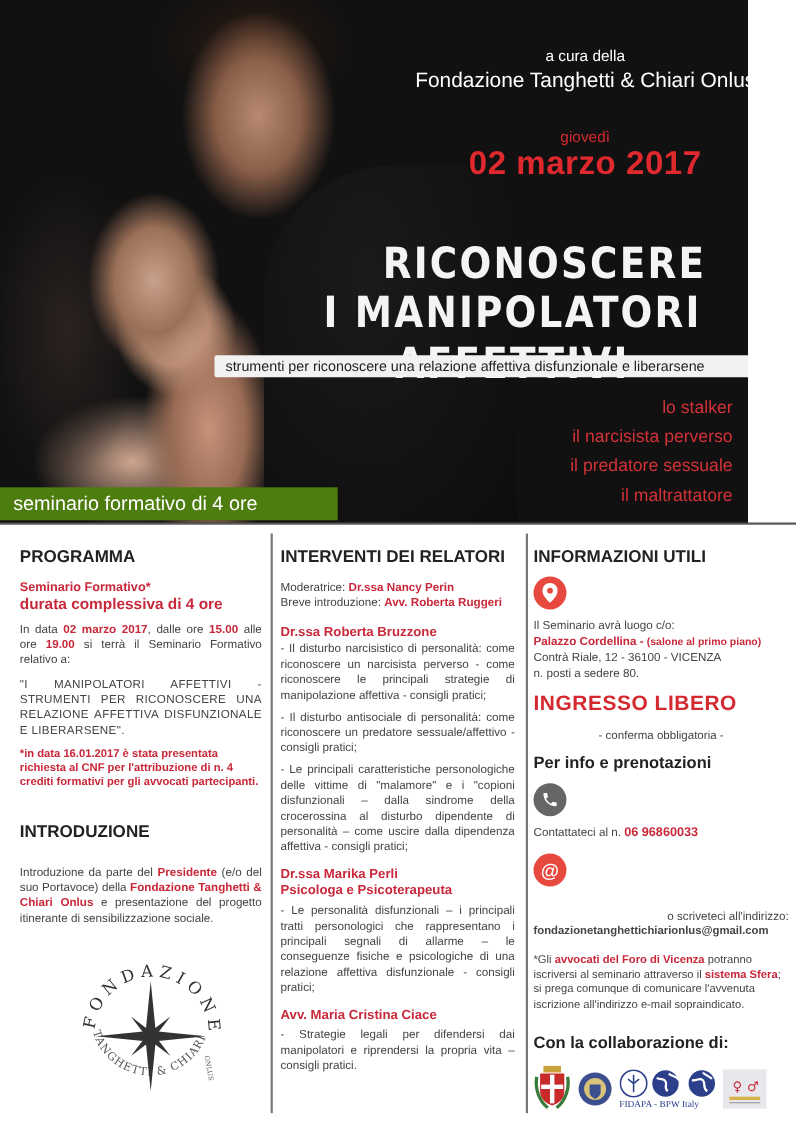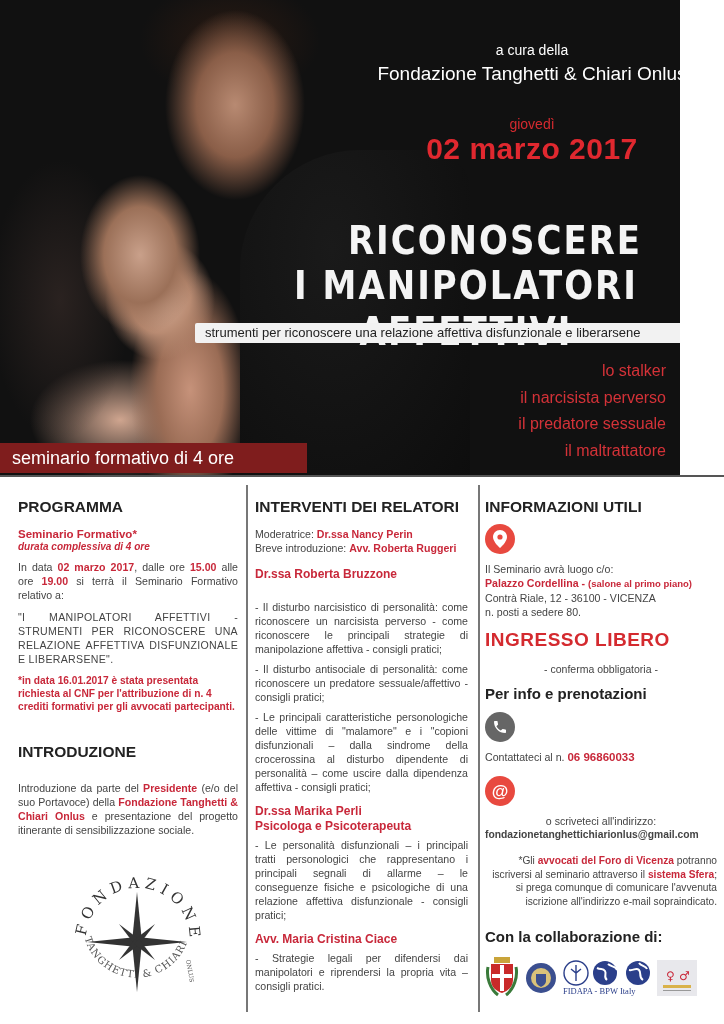--- a/index.html
+++ b/index.html
@@ -26,39 +26,39 @@
   .day { position: absolute; left: 340px; top: 116px; width: 384px; text-align: center; color: #d42a2f; font-size: 14px; }
   .date { position: absolute; left: 340px; top: 132px; width: 384px; text-align: center; color: #e0282f; font-size: 30px; font-weight: bold; letter-spacing: 0.5px; }
 
   .title1 { position: absolute; left: 330px; top: 220px; width: 330px; text-align: center; color: #f4f4f4; font-size: 34px; font-weight: bold; letter-spacing: 2px; transform: scaleY(1.15); font-family: "DejaVu Sans", sans-serif; }
   .title2 { position: absolute; left: 208px; top: 268px; width: 516px; text-align: center; color: #f4f4f4; font-size: 34px; font-weight: bold; letter-spacing: 2px; transform: scaleY(1.15); font-family: "DejaVu Sans", sans-serif; }
   .subtitle-bar { position: absolute; left: 195px; top: 323px; width: 529px; height: 20px; background: #f2f2f2; color: #222; font-size: 13px; line-height: 20px; padding-left: 10px; white-space: nowrap; overflow: hidden; border-radius: 2px 0 0 2px; }
 
   .types { position: absolute; right: 14px; top: 358px; text-align: right; }
   .types div { color: #d43238; font-size: 16px; line-height: 26.5px; }
 
-  .seminar-band { position: absolute; left: 0; top: 443px; width: 307px; height: 30px; background: #7f1d1d; color: #fff; font-size: 18px; line-height: 30px; padding-left: 12px; }
+  .seminar-band { position: absolute; left: 0; top: 443px; width: 307px; height: 30px; background: #4d7c0f; color: #fff; font-size: 18px; line-height: 30px; padding-left: 12px; }
   .hero-bottom-line { position: absolute; left: 0; top: 475px; width: 724px; height: 2px; background: #555; }
 
   
   .col { position: absolute; top: 484px; }
   .col1 { left: 18px; width: 220px; }
   .col2 { left: 255px; width: 213px; }
   .col3 { left: 485px; width: 232px; }
   .divider { position: absolute; top: 485px; width: 2px; height: 527px; background: #777; }
   .divider.d1 { left: 246px; }
   .divider.d2 { left: 478px; }
 
   .sec-h { font-size: 15.5px; font-weight: bold; color: #222; margin-top: 14px; }
   .redb { color: #c8283a; font-weight: bold; }
   .p { font-size: 10.6px; line-height: 14px; color: #444; text-align: justify; }
   .mt { margin-top: 8px; }
 
   .sem-title { font-size: 11.5px; font-weight: bold; color: #c8283a; margin-top: 12px; }
-  .sem-dur { font-size: 10px; font-weight: bold; color: #c8283a; margin-top: 1px; font-style: italic; }
+  .sem-dur { font-size: 14px; font-weight: bold; color: #c8283a; margin-top: 1px; }
   .quote { font-size: 10.6px; line-height: 14px; color: #444; letter-spacing: 0.3px; text-align: justify; }
   .note { font-size: 10.2px; line-height: 13px; color: #c8283a; font-weight: bold; margin-top: 8px; }
 
   .logo { position: absolute; left: 72px; top: 870px; width: 130px; height: 135px; }
 
   .speaker { font-size: 12px; font-weight: bold; color: #c8283a; line-height: 15px; margin-top: 10px; }
 
   .icon-circle { width: 30px; height: 30px; border-radius: 50%; display: flex; align-items: center; justify-content: center; margin-top: 8px; }
   .icon-red { background: #e8493f; }
   .icon-gray { background: #666; }
@@ -145,21 +145,21 @@
   <div class="p" style="margin-top:11px;text-align:left">
     <span>Moderatrice: </span><span class="redb">Dr.ssa Nancy Perin</span>
   </div>
   <div class="p" style="text-align:left">
     <span>Breve introduzione: </span><span class="redb">Avv. Roberta Ruggeri</span>
   </div>
 
   <div class="speaker" style="margin-top:12px">
     <div>Dr.ssa Roberta Bruzzone</div>
   </div>
-  <div class="p" style="margin-top:18px">- Il disturbo narcisistico di personalità: come riconoscere un narcisista perverso - come riconoscere le principali strategie di manipolazione affettiva - consigli pratici;</div>
+  <div class="p" style="margin-top:1px">- Il disturbo narcisistico di personalità: come riconoscere un narcisista perverso - come riconoscere le principali strategie di manipolazione affettiva - consigli pratici;</div>
   <div class="p" style="margin-top:6px">- Il disturbo antisociale di personalità: come riconoscere un predatore sessuale/affettivo - consigli pratici;</div>
   <div class="p" style="margin-top:6px">- Le principali caratteristiche personologiche delle vittime di "malamore" e i "copioni disfunzionali – dalla sindrome della crocerossina al disturbo dipendente di personalità – come uscire dalla dipendenza affettiva - consigli pratici;</div>
 
   <div class="speaker">
     <div>Dr.ssa Marika Perli</div>
     <div>Psicologa e Psicoterapeuta</div>
   </div>
   <div class="p" style="margin-top:4px">- Le personalità disfunzionali – i principali tratti personologici che rappresentano i principali segnali di allarme – le conseguenze fisiche e psicologiche di una relazione affettiva disfunzionale - consigli pratici;</div>
 
   <div class="speaker">
@@ -192,24 +192,24 @@
         <path fill="#fff" d="M6.6 10.8c1.4 2.8 3.8 5.1 6.6 6.6l2.2-2.2c.3-.3.7-.4 1-.2 1.1.4 2.3.6 3.6.6.6 0 1 .4 1 1V20c0 .6-.4 1-1 1C10.6 21 3 13.4 3 4c0-.6.4-1 1-1h3.5c.6 0 1 .4 1 1 0 1.3.2 2.5.6 3.6.1.3 0 .7-.2 1l-2.3 2.2z"></path>
       </svg>
   </div>
   <div class="p" style="margin-top:8px;text-align:left">
     <span>Contattateci al n. </span><span class="redb" style="font-size:11.5px">06 96860033</span>
   </div>
 
   <div class="icon-circle icon-red" style="margin-top:12px">
     <span style="color:#fff;font-size:17px;font-weight:bold;line-height:1">@</span>
   </div>
-  <div class="p" style="margin-top:8px;text-align:center">o scriveteci all'indirizzo:</div>
+  <div class="p" style="margin-top:20px;text-align:right">o scriveteci all'indirizzo:</div>
   <div class="p redb" style="text-align:left;font-size:10.3px">fondazionetanghettichiarionlus@gmail.com</div>
 
-  <div class="p" style="margin-top:12px;font-size:10.2px;line-height:13.5px;text-align:right">
+  <div class="p" style="margin-top:12px;font-size:10.2px;line-height:13.5px;text-align:left">
     <span>*Gli </span><span class="redb">avvocati del Foro di Vicenza</span><span> potranno iscriversi al seminario attraverso il </span><span class="redb">sistema Sfera</span><span>; si prega comunque di comunicare l'avvenuta iscrizione all'indirizzo e-mail sopraindicato.</span>
   </div>
 
   <div class="collab-h">Con la collaborazione di:</div>
   <div class="logos">
     <svg width="34" height="46" viewBox="0 0 34 46">
       <rect x="9" y="2" width="16" height="6" fill="#c9a43a"></rect>
       <path d="M6 9h22v16c0 7-5 11-11 13C11 36 6 32 6 25z" fill="#c92a2a"></path>
       <rect x="15" y="10" width="4" height="26" fill="#fff"></rect>
       <rect x="7" y="19" width="20" height="4" fill="#fff"></rect>

